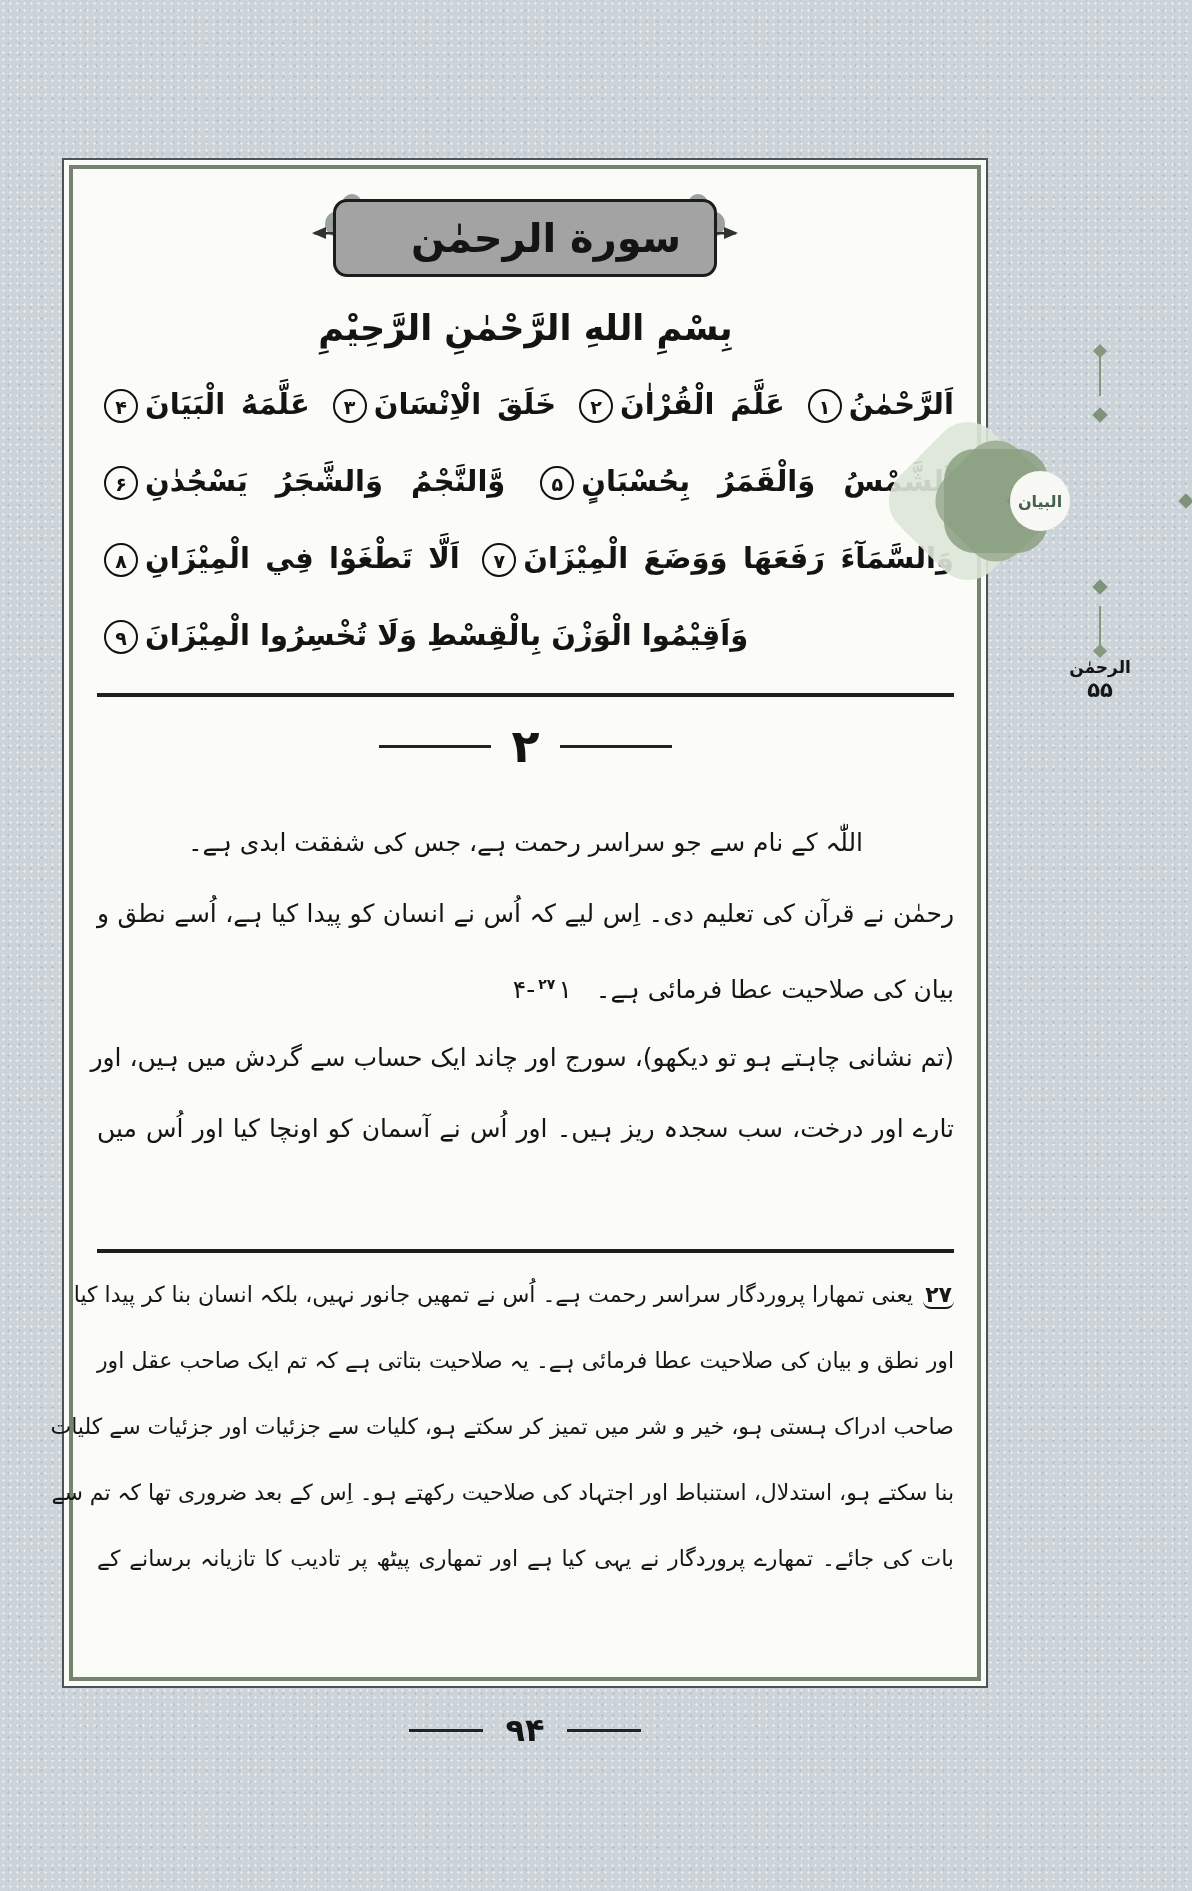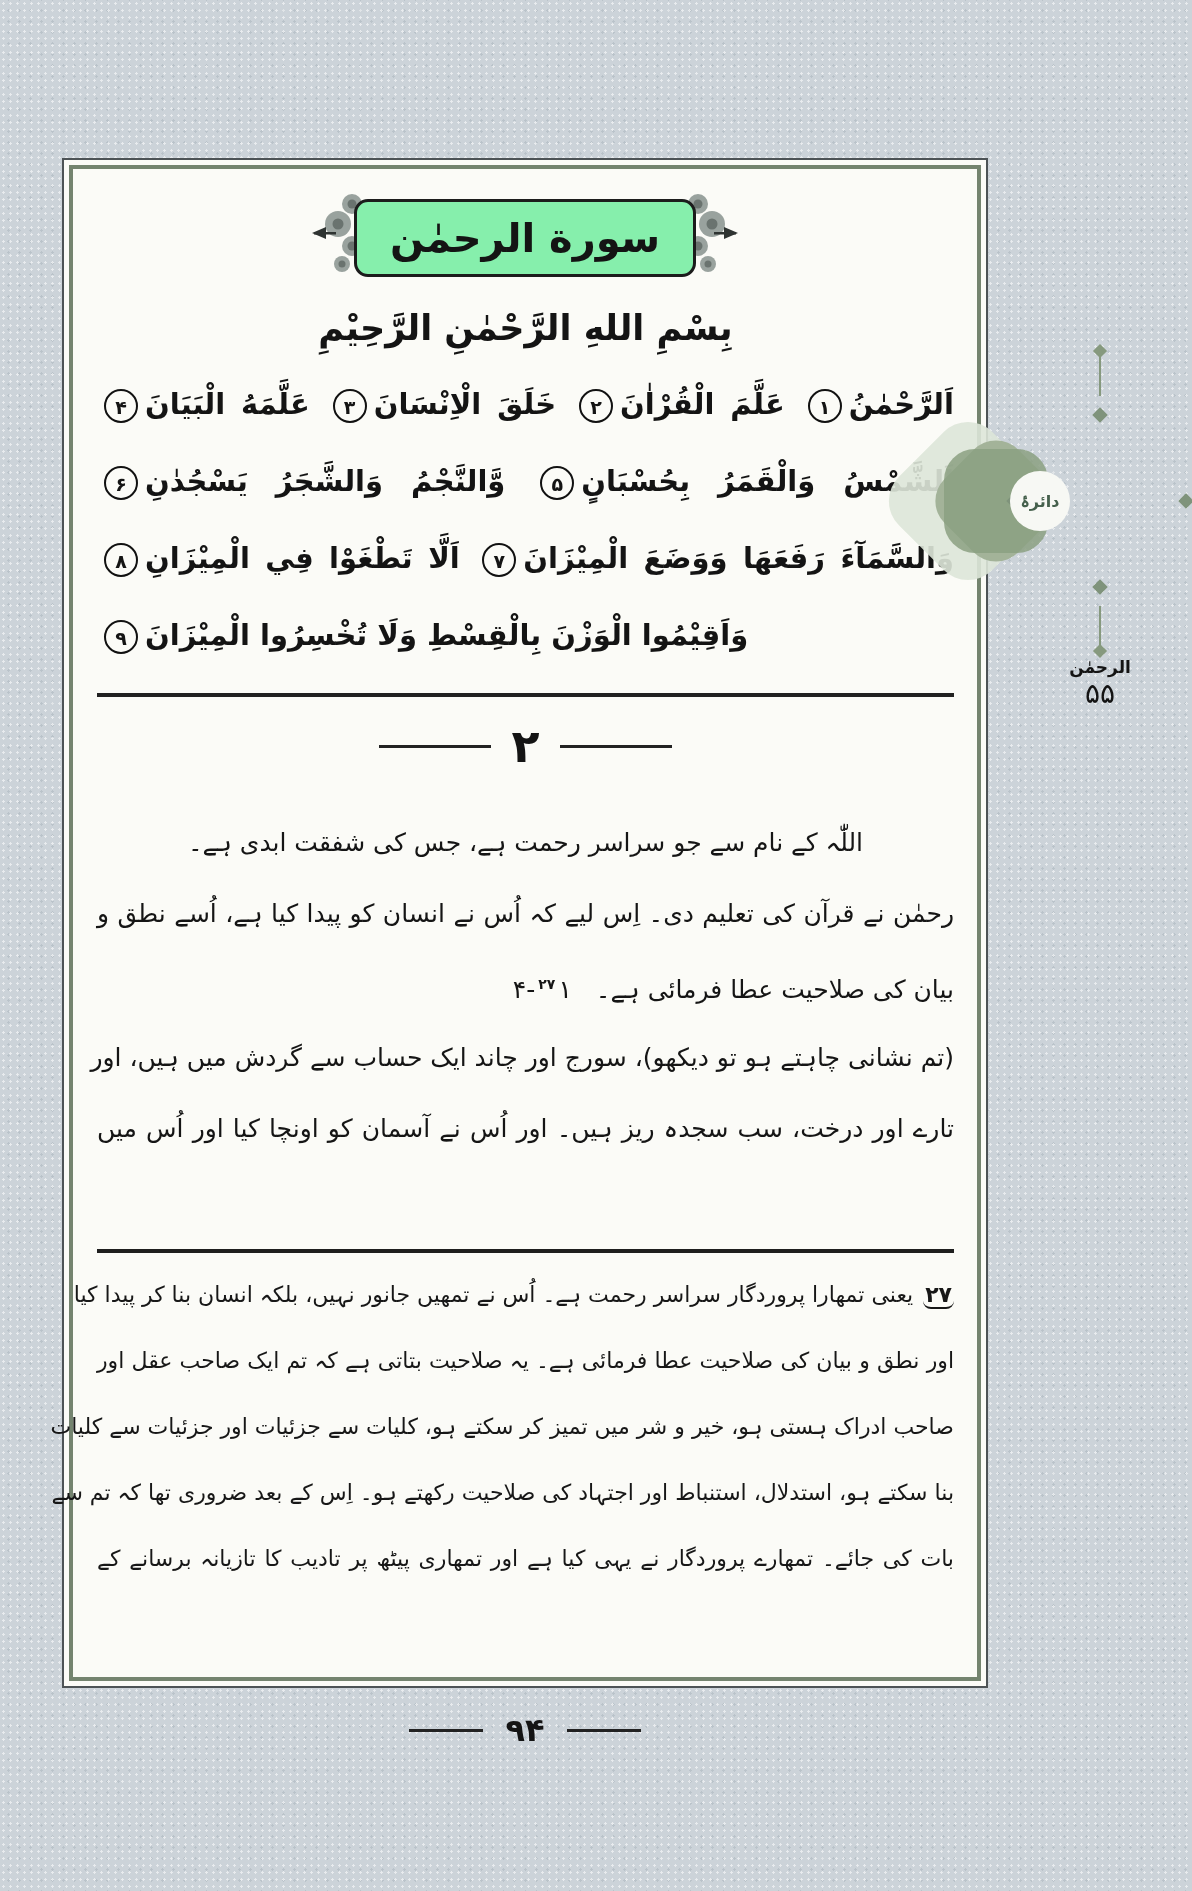--- a/index.html
+++ b/index.html
@@ -22,21 +22,21 @@
     background:#fbfbf7;border:2px solid #4d5356;box-sizing:border-box;
   }
   .page-frame::before{
     content:"";position:absolute;inset:5px;border:4px solid #74846f;pointer-events:none;
   }
 
   
   .cartouche{
     position:absolute;left:50%;top:39px;transform:translateX(-50%);
     width:336px;height:72px;border:3px solid #1c1c1c;border-radius:14px;
-    display:flex;align-items:center;justify-content:center;background:#86efac;
+    display:flex;align-items:center;justify-content:center;background:#a3a3a3;padding-left:42px;
   }
   .cartouche .title{font-size:40px;font-weight:bold;line-height:1;}
   .ornament{position:absolute;top:28px;width:60px;height:92px;}
   .ornament.left{left:246px;}
   .ornament.right{right:246px;transform:scaleX(-1);}
 
   
   .bismillah{
     position:absolute;left:33px;right:32px;top:132px;height:72px;
     text-align:center;font-size:35px;font-weight:bold;line-height:72px;
@@ -107,21 +107,21 @@
   .med-dot{position:absolute;width:11px;height:11px;background:#7f937b;transform:translate(-50%,-50%) rotate(45deg);}
   .md-n{left:0;top:-86px;} .md-s{left:0;top:86px;} .md-e{left:86px;top:0;} .md-w{left:-86px;top:0;}
   .med-center{
     position:absolute;transform:translate(-50%,-50%);width:60px;height:60px;background:#f7f8f4;border-radius:50%;
     display:flex;align-items:center;justify-content:center;z-index:3;
   }
   .med-center span{font-size:16px;font-weight:bold;color:#45604c;}
 
   .margin-surah{position:absolute;left:1030px;top:658px;width:140px;text-align:center;line-height:1.15;}
   .margin-surah .name{font-size:17px;font-weight:bold;display:block;}
-  .margin-surah .number{font-size:28px;font-weight:normal;display:block;}
+  .margin-surah .number{font-size:21px;font-weight:bold;display:block;}
 </style>
 </head>
 <body>
 
 <div class="canvas">
 
   <div class="page-frame">
 
     <div class="ornament left">
       <svg width="60" height="92" viewBox="0 0 60 92">
@@ -217,21 +217,21 @@
     <span class="med-tip t2"></span>
     <div class="med-core">
       <span class="med-layer d1"></span>
       <span class="med-layer d2"></span>
       <span class="med-layer d3"></span>
       <span class="med-dot md-n"></span>
       <span class="med-dot md-s"></span>
       <span class="med-dot md-e"></span>
       <span class="med-dot md-w"></span>
       <span class="med-center">
-        <span>دائرۂ</span>
+        <span>البيان</span>
       </span>
     </div>
   </div>
 
   <div class="margin-surah">
     <span class="name">الرحمٰن</span>
     <span class="number">۵۵</span>
   </div>
 
 </div>

